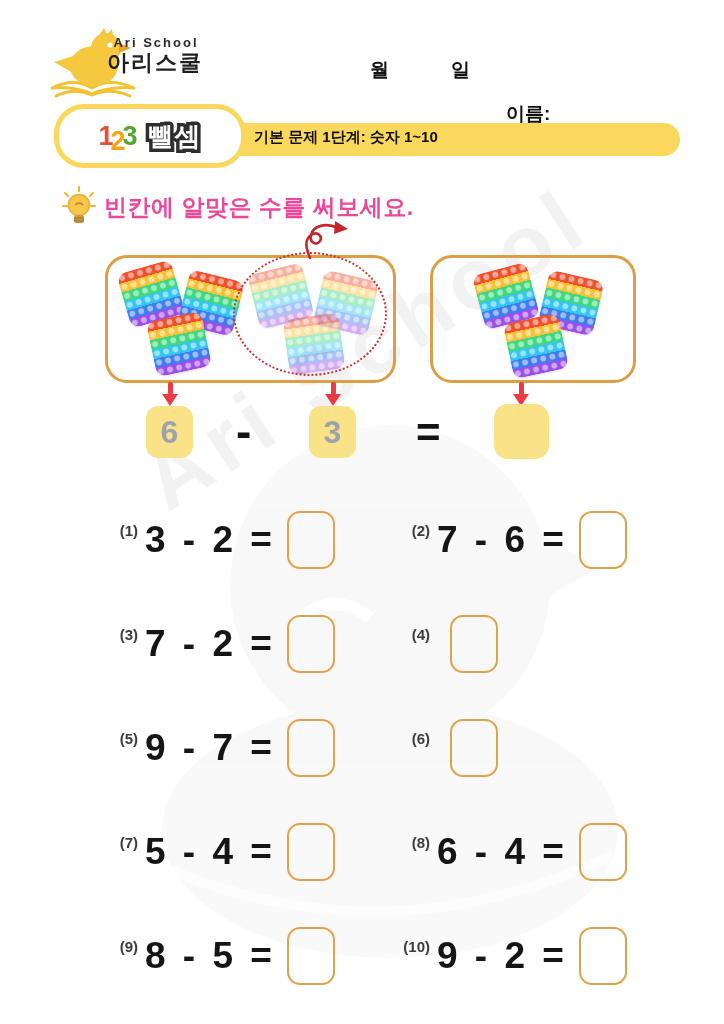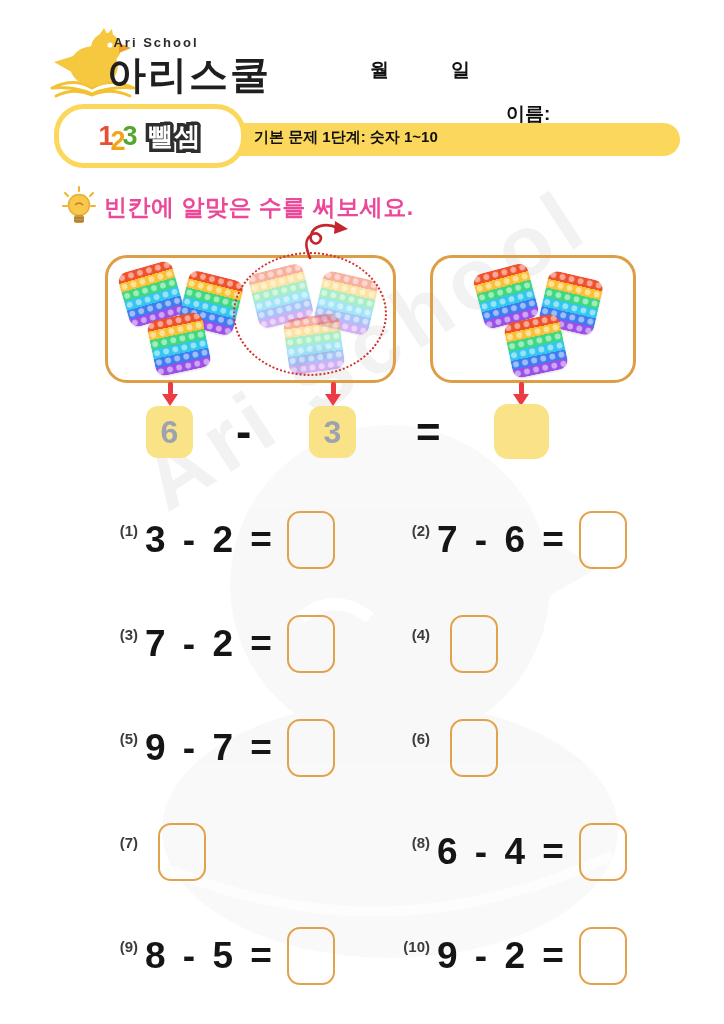--- a/index.html
+++ b/index.html
@@ -9,21 +9,21 @@
   .z{z-index:2;}
 
   
   .wm-text{position:absolute;left:110px;top:300px;z-index:0;font-size:86px;font-weight:800;
            letter-spacing:8px;color:rgba(110,110,110,0.09);transform:rotate(-33deg);white-space:nowrap;}
   .wm-chick{position:absolute;left:150px;top:400px;z-index:0;}
 
   
   .brand-en{left:110px;top:35px;width:92px;text-align:center;font-size:13px;font-weight:700;
             letter-spacing:2px;color:#2b2b2b;}
-  .brand-ko{left:107px;top:48px;font-size:39px;font-weight:800;letter-spacing:2px;color:#1f1f1f;}
+  .brand-ko{left:107px;top:48px;font-size:22px;font-weight:800;letter-spacing:2px;color:#1f1f1f;}
   .hdr-label{top:57px;font-size:19px;font-weight:700;color:#111;}
 
   
   .banner{left:68px;top:123px;width:612px;height:33px;background:#FBD75B;border-radius:17px;}
   .banner-text{left:254px;top:128px;font-size:15px;font-weight:700;color:#111;}
   .badge{left:54px;top:104px;width:182px;height:54px;background:#fff;border:5px solid #FBD75B;
          border-radius:30px;display:flex;align-items:center;justify-content:center;gap:10px;}
   .digits{display:flex;align-items:center;font-size:27px;font-weight:800;line-height:1;}
   .d1{color:#E94E35;}
   .d2{color:#F2A516;transform:translateY(5px);margin:0 -3px;}
@@ -193,20 +193,21 @@
       <span class="plabel">(5)</span>
       <span class="pexpr">9 - 7 =</span>
       <span class="pbox"></span>
     </div>
     <div class="cell">
       <span class="plabel">(6)</span>
       <span class="pbox"></span>
     </div>
     <div class="cell">
       <span class="plabel">(7)</span>
+      <span class="pexpr">5 - 4 =</span>
       <span class="pbox"></span>
     </div>
     <div class="cell">
       <span class="plabel">(8)</span>
       <span class="pexpr">6 - 4 =</span>
       <span class="pbox"></span>
     </div>
     <div class="cell">
       <span class="plabel">(9)</span>
       <span class="pexpr">8 - 5 =</span>

